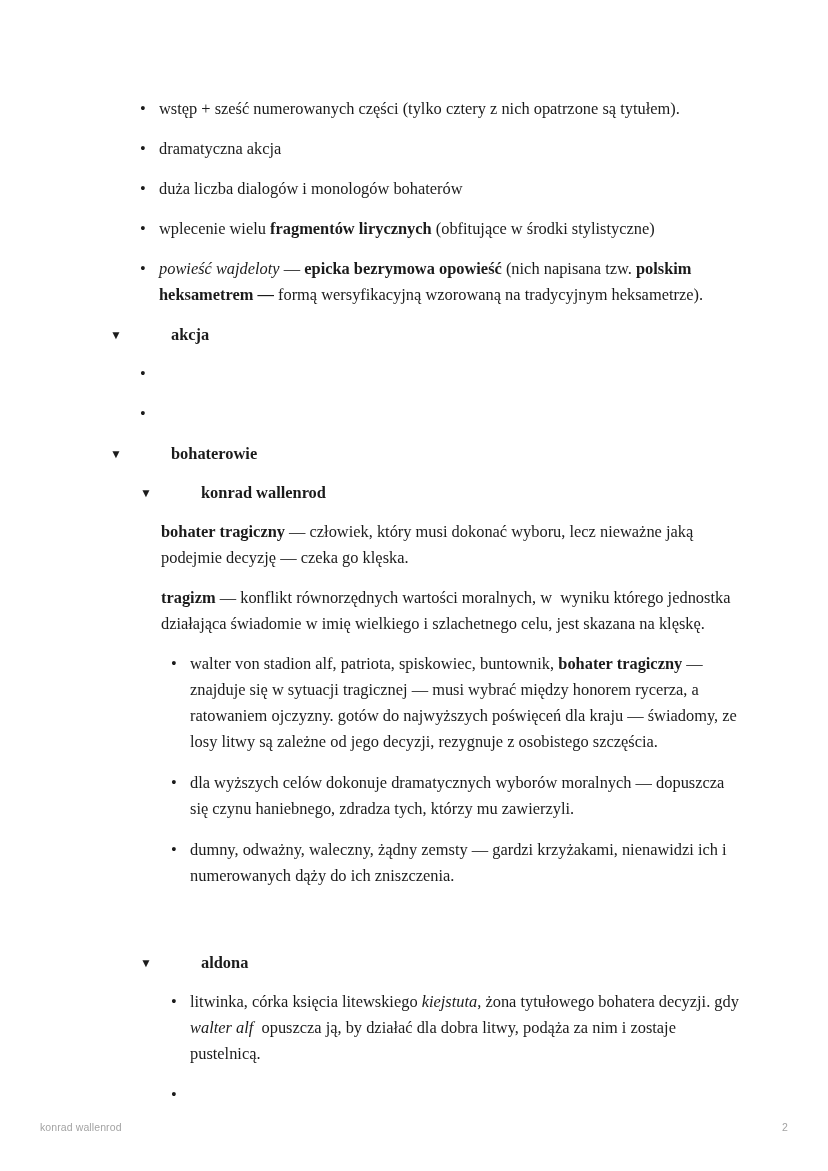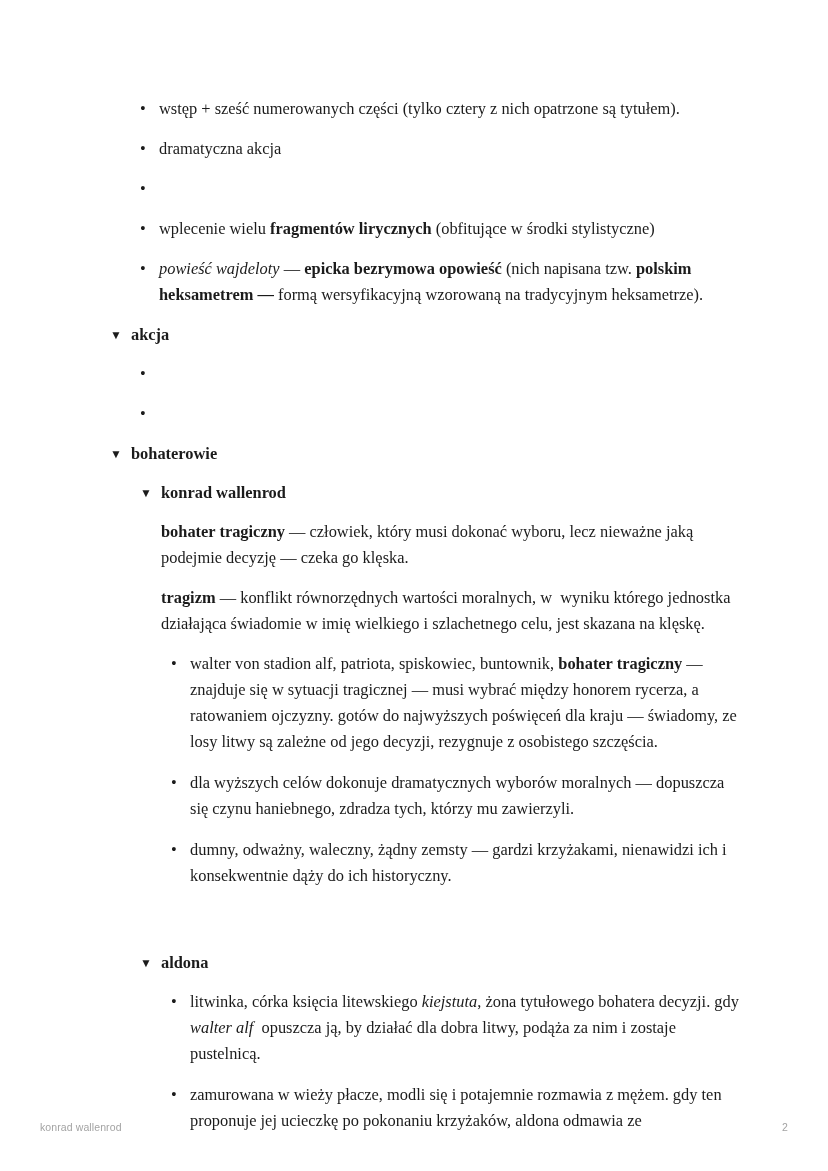--- a/index.html
+++ b/index.html
@@ -70,21 +70,21 @@
   .toggle-l1 { padding-left: 110px; }
   .toggle-l2 { padding-left: 140px; }
 
   .tri {
     flex: 0 0 auto;
     width: 21px;
     font-size: 12px;
     line-height: 26px;
     color: #1b1b1b;
   }
-  .toggle-label { flex: 0 1 auto; }
+  .toggle-label { flex: 0 1 auto; margin-left: 40px; }
 
   
   .para {
     padding-left: 161px;
     font-size: 16.4px;
     line-height: 26px;
     margin-bottom: 14px;
   }
 
   .spacer-lg { height: 46px; }
@@ -120,20 +120,21 @@
         <div class="row bullet-l1">
           <span class="bullet-mark">•</span>
           <span class="bullet-text"><span>wstęp + sześć numerowanych części (tylko cztery z nich opatrzone są tytułem).</span></span>
         </div>
         <div class="row bullet-l1">
           <span class="bullet-mark">•</span>
           <span class="bullet-text"><span>dramatyczna akcja</span></span>
         </div>
         <div class="row bullet-l1">
           <span class="bullet-mark">•</span>
+          <span class="bullet-text"><span>duża liczba dialogów i monologów bohaterów</span></span>
         </div>
         <div class="row bullet-l1">
           <span class="bullet-mark">•</span>
           <span class="bullet-text"><span>wplecenie wielu </span><b>fragmentów lirycznych</b><span> (obfitujące w środki stylistyczne)</span></span>
         </div>
         <div class="row bullet-l1">
           <span class="bullet-mark">•</span>
           <span class="bullet-text"><i>powieść wajdeloty</i><span> — </span><b>epicka bezrymowa opowieść</b><span> (nich napisana tzw. </span><b>polskim heksametrem —</b><span> formą wersyfikacyjną wzorowaną na tradycyjnym heksametrze).</span></span>
         </div>
         <div class="toggle toggle-l1">
@@ -159,34 +160,33 @@
         <div class="row bullet-l3">
           <span class="bullet-mark">•</span>
           <span class="bullet-text"><span>walter von stadion alf, patriota, spiskowiec, buntownik, </span><b>bohater tragiczny</b><span> — znajduje się w sytuacji tragicznej — musi wybrać między honorem rycerza, a ratowaniem ojczyzny. gotów do najwyższych poświęceń dla kraju — świadomy, ze losy litwy są zależne od jego decyzji, rezygnuje z osobistego szczęścia.</span></span>
         </div>
         <div class="row bullet-l3">
           <span class="bullet-mark">•</span>
           <span class="bullet-text"><span>dla wyższych celów dokonuje dramatycznych wyborów moralnych — dopuszcza się czynu haniebnego, zdradza tych, którzy mu zawierzyli.</span></span>
         </div>
         <div class="row bullet-l3">
           <span class="bullet-mark">•</span>
-          <span class="bullet-text"><span>dumny, odważny, waleczny, żądny zemsty — gardzi krzyżakami, nienawidzi ich i konsekwentnie dąży do ich historyczny.</span></span>
+          <span class="bullet-text"><span>dumny, odważny, waleczny, żądny zemsty — gardzi krzyżakami, nienawidzi ich i numerowanych dąży do ich zniszczenia.</span></span>
         </div>
         <div class="spacer-lg"></div>
         <div class="toggle toggle-l2">
           <span class="tri">▼</span>
           <span class="toggle-label">aldona</span>
         </div>
         <div class="row bullet-l3">
           <span class="bullet-mark">•</span>
           <span class="bullet-text"><span>litwinka, córka księcia litewskiego </span><i>kiejstuta</i><span>, żona tytułowego bohatera decyzji. gdy </span><i>walter alf</i><span> &nbsp;opuszcza ją, by działać dla dobra litwy, podąża za nim i zostaje pustelnicą.</span></span>
         </div>
         <div class="row bullet-l3">
           <span class="bullet-mark">•</span>
-          <span class="bullet-text"><span>zamurowana w wieży płacze, modli się i potajemnie rozmawia z mężem. gdy ten proponuje jej ucieczkę po pokonaniu krzyżaków, aldona odmawia ze</span></span>
         </div>
       </div>
   </div>
 
   <div class="footer">
     <span class="footer-title">konrad wallenrod</span>
     <span class="footer-page">2</span>
   </div>
 
 </div>

